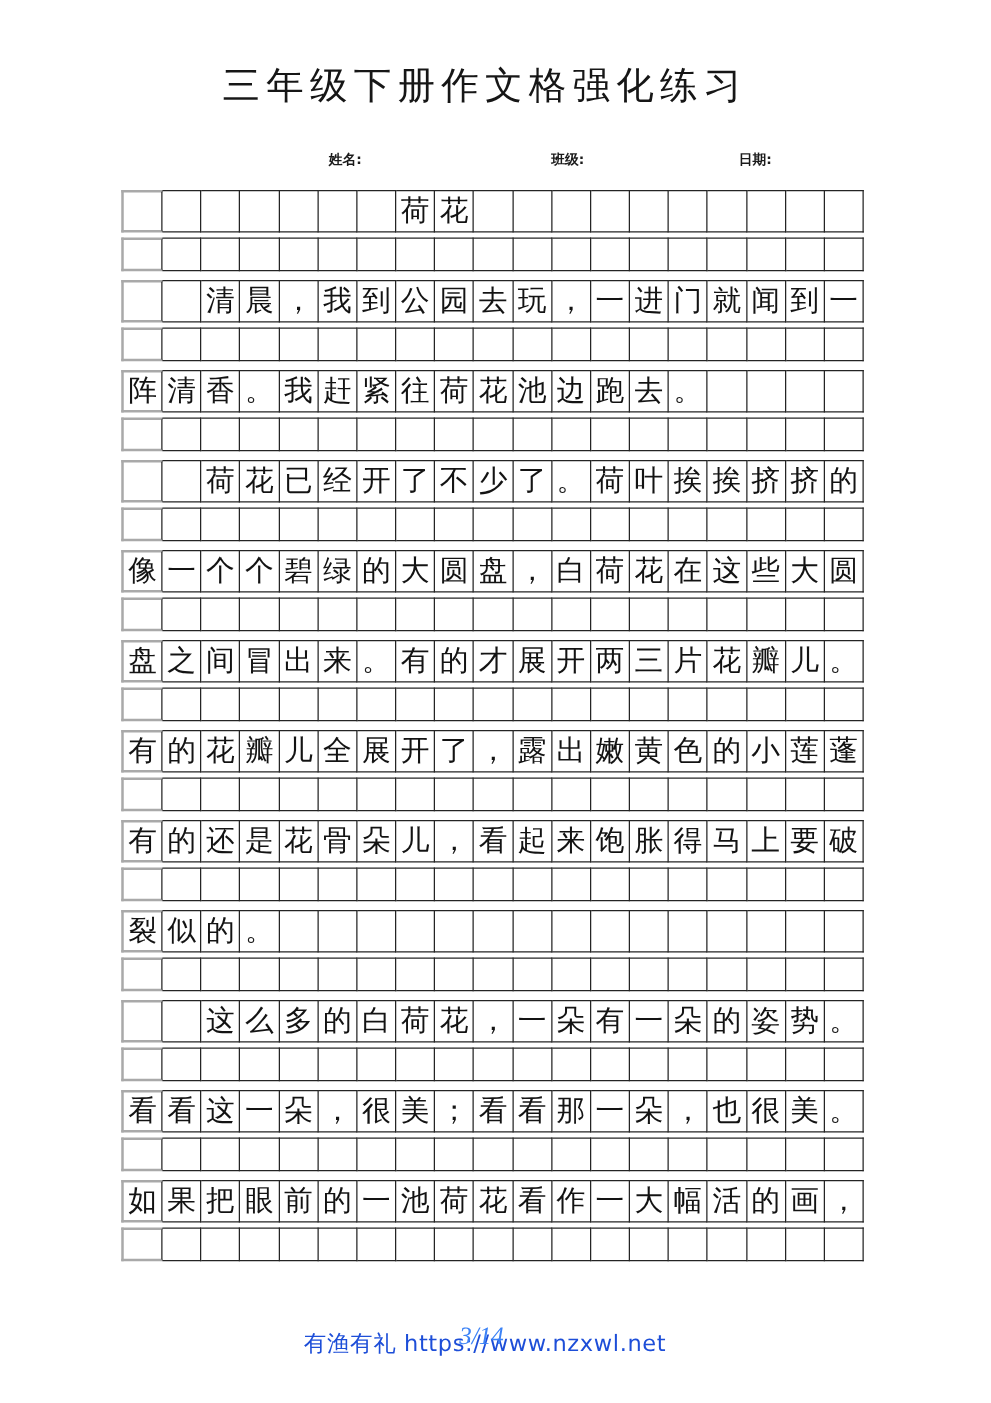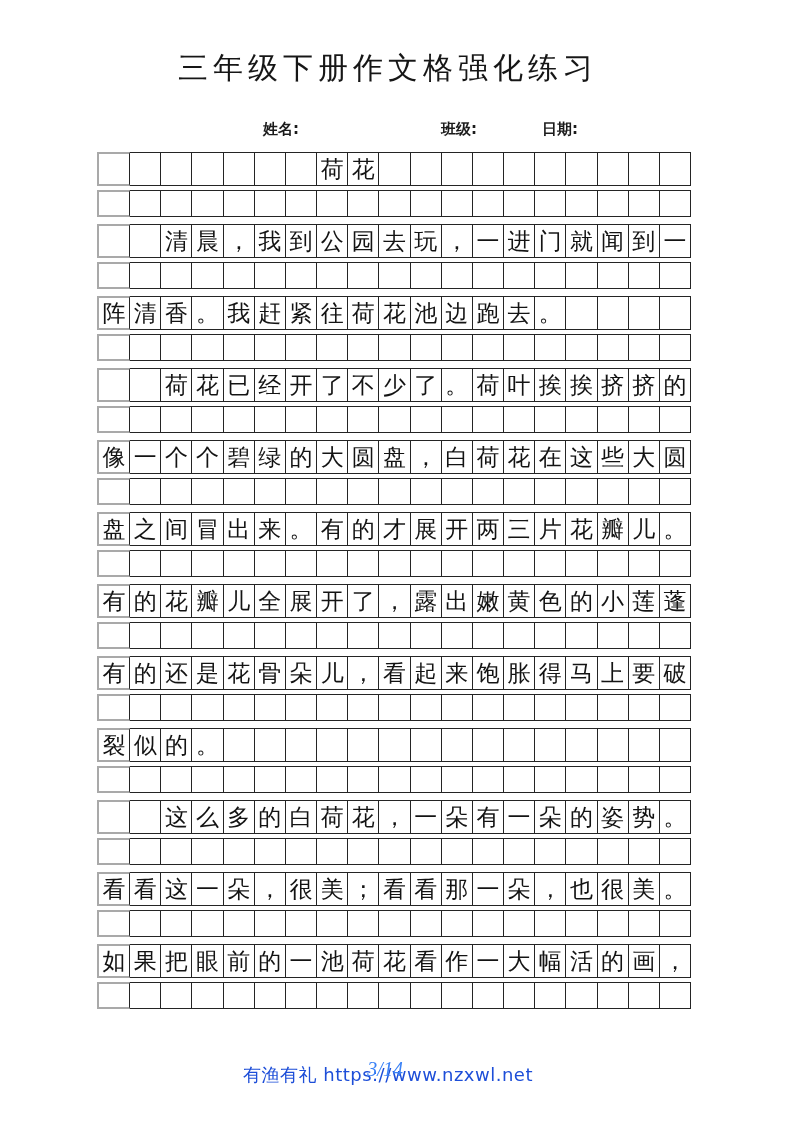--- a/index.html
+++ b/index.html
@@ -31,28 +31,28 @@
   }
   .fields {
     position: absolute;
     top: 120px;
     left: 0;
     width: 100%;
     height: 22px;
   }
   .field {
     position: absolute;
-    font-size: 15px;
+    font-size: 11px;
     font-weight: 700;
     color: #1b1b1b;
     white-space: nowrap;
   }
   .field.name  { left: 263px; }
   .field.clazz { left: 441px; }
-  .field.date  { left: 542px; }
+  .field.date  { left: 591px; }
 
   .grid {
     position: absolute;
     left: 97px;
     top: 152px;
     width: 594px;
   }
   .row {
     display: flex;
     width: 100%;

